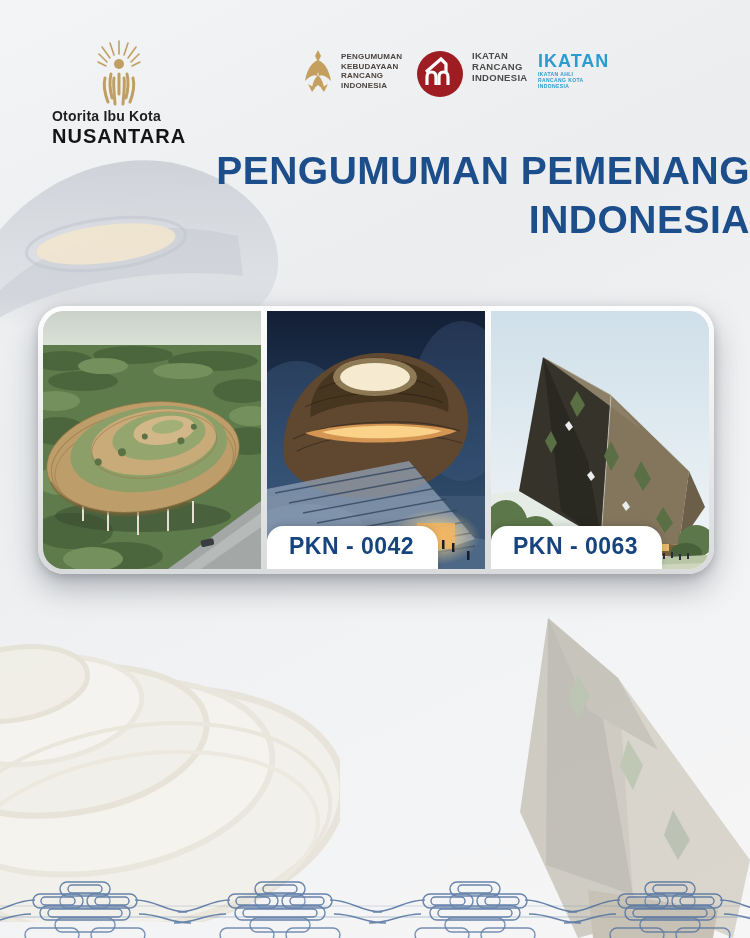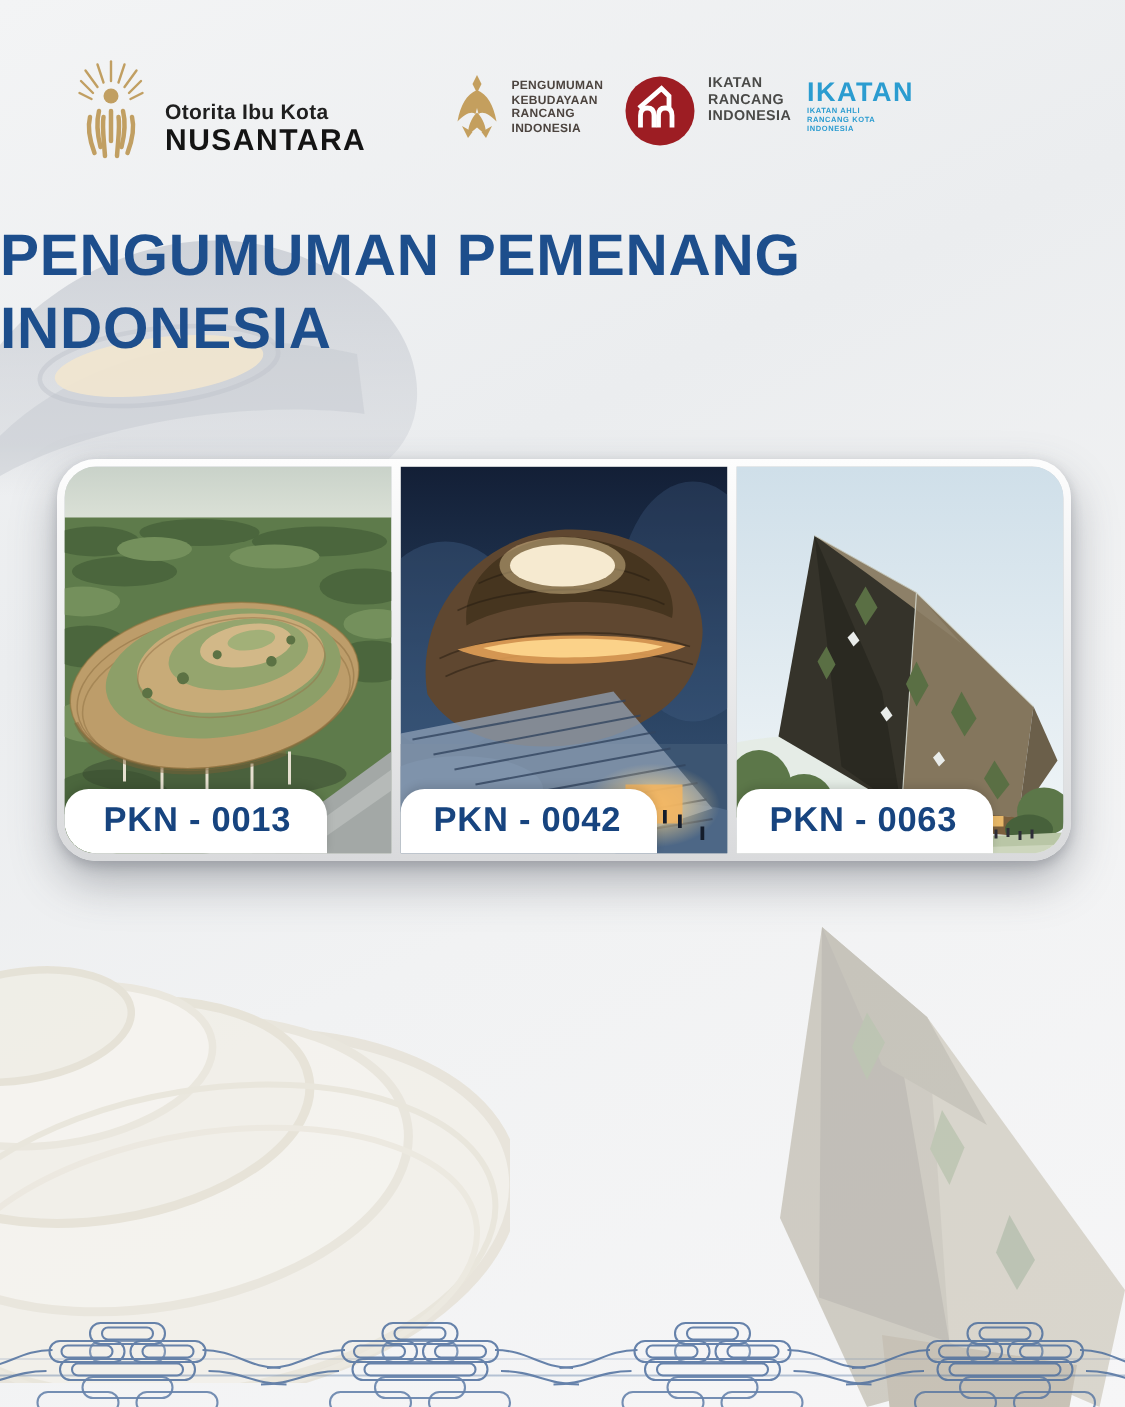--- a/index.html
+++ b/index.html
@@ -5,33 +5,33 @@
   html,body{margin:0;padding:0;}
   body{font-family:"Liberation Sans",sans-serif;}
   #canvas{
     position:relative;width:750px;height:938px;overflow:hidden;
     background:linear-gradient(155deg,#f3f4f5 0%,#ebedef 35%,#f1f2f3 60%,#f6f6f7 100%);
   }
   .ghost{position:absolute;pointer-events:none;}
 
   
   .logo-row{position:absolute;top:36px;left:0;width:750px;height:80px;z-index:5;}
-  .logo-oikn{position:absolute;left:52px;top:2px;display:flex;align-items:flex-end;gap:14px;}
+  .logo-oikn{position:absolute;left:52px;top:2px;display:flex;align-items:center;gap:2px;flex-direction:column;}
   .oikn-text .l1{font-size:14px;font-weight:bold;color:#1f1f1f;letter-spacing:.2px;}
   .oikn-text .l2{font-size:20px;font-weight:600;color:#141414;letter-spacing:1px;margin-top:1px;}
   .logo-kemenbud{position:absolute;left:302px;top:12px;display:flex;align-items:center;gap:7px;}
   .kemenbud-lines div{font-size:8px;font-weight:bold;color:#4c443f;line-height:9.5px;letter-spacing:.2px;}
   .logo-iai{position:absolute;left:416px;top:14px;display:flex;align-items:flex-start;gap:8px;}
   .iai-lines div{font-size:9.5px;font-weight:bold;color:#4a4a48;line-height:11px;letter-spacing:.3px;}
   .logo-iarki{position:absolute;left:538px;top:15px;width:60px;text-align:left;}
   .iarki-acro{font-size:18px;font-weight:800;color:#2b9cd0;letter-spacing:1px;line-height:20px;}
   .iarki-lines div{font-size:5px;font-weight:bold;color:#2b9cd0;line-height:6px;letter-spacing:.4px;}
 
   
-  .title{position:absolute;top:146px;left:0;width:750px;text-align:left;z-index:5;
+  .title{position:absolute;top:146px;left:0;width:750px;text-align:right;z-index:5;
          color:#1d4e8c;font-weight:bold;font-size:39px;line-height:49px;letter-spacing:.5px;}
 
   
   .card-wrap{
     position:absolute;left:38px;top:306px;width:676px;height:268px;z-index:6;
     background:linear-gradient(180deg,#fdfdfd,#d9dadc);
     border-radius:26px;box-shadow:0 14px 30px rgba(70,75,88,.38),0 3px 8px rgba(70,75,88,.25);
     padding:5px;box-sizing:border-box;display:flex;gap:6px;
   }
   .panel{flex:1;position:relative;overflow:hidden;background:#cfd3d6;}
@@ -263,23 +263,20 @@
           <ellipse cx="29" cy="-26" rx="16" ry="6.5" fill="#a2b078"></ellipse>
           <g fill="#5c7244">
             <circle cx="-20" cy="-8" r="4"></circle>
               <circle cx="40" cy="-10" r="3.5"></circle>
               <circle cx="5" cy="-20" r="3"></circle>
             <circle cx="55" cy="-22" r="3"></circle>
               <circle cx="-45" cy="-2" r="3.5"></circle>
           </g>
         </g>
       </svg>
-      <div class="pill">
-        <span>PKN - 0013</span>
-      </div>
     </div>
 
     <div class="panel">
       <svg class="scene" viewBox="0 0 218 258" preserveAspectRatio="xMidYMid slice">
         <defs>
           <linearGradient id="c2sky" x1="0" y1="0" x2="0" y2="1">
             <stop offset="0" stop-color="#131f36"></stop>
               <stop offset=".55" stop-color="#27405f"></stop>
               <stop offset="1" stop-color="#3a5577"></stop>
           </linearGradient>

